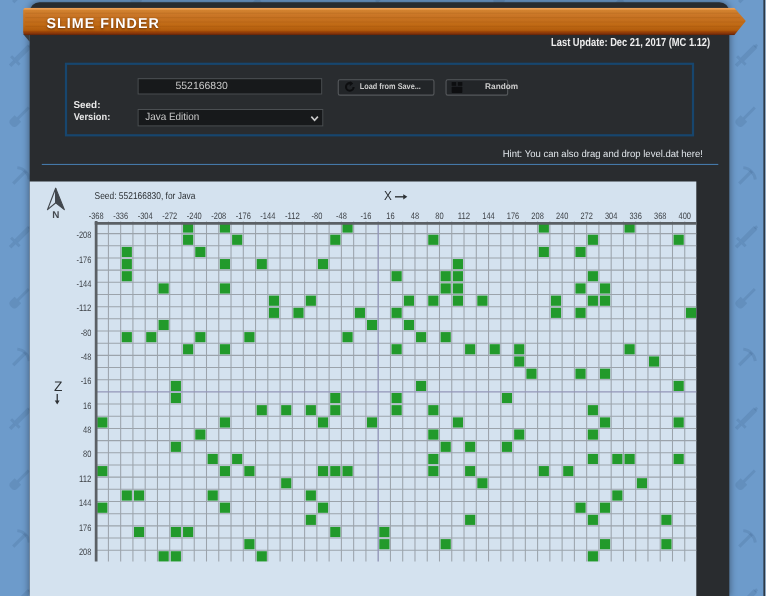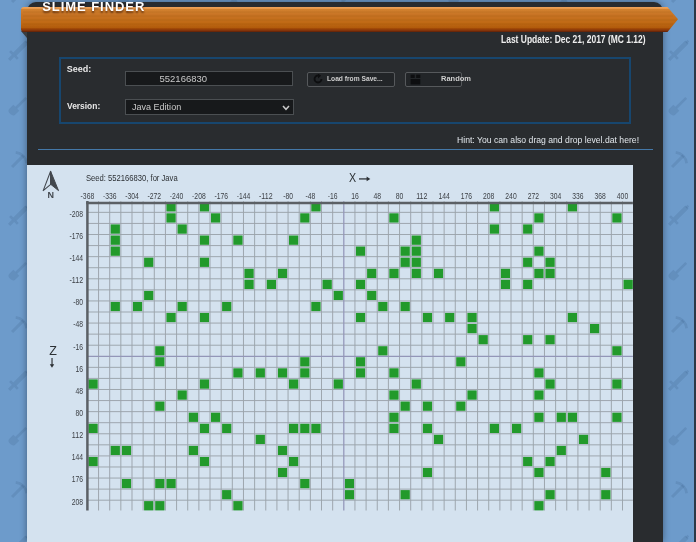--- a/index.html
+++ b/index.html
@@ -1029,24 +1029,24 @@
 </linearGradient>
       </defs>
 <path d="M3,0 H646.5 L657,12.2 L646.5,25 H3 a3,3 0 0 1 -3,-3 V3 a3,3 0 0 1 3,-3 Z" fill="url(#rg)"></path>
 <g stroke="rgba(120,60,10,0.18)" stroke-width="0.7">
 <line x1="2" y1="5" x2="650" y2="5"></line>
         <line x1="2" y1="9" x2="652" y2="9"></line>
 <line x1="2" y1="13" x2="656" y2="13"></line>
         <line x1="2" y1="17" x2="652" y2="17"></line>
       </g>
 </svg>
-    <div style="position:absolute;left:42.2px;top:0;font-size:13px;font-weight:bold;color:#ffffff;line-height:13px;white-space:pre;letter-spacing:0.95px;text-shadow:0 1.5px 2px rgba(40,10,0,0.6);">SLIME FINDER</div>
+    <div style="position:absolute;left:42.2px;top:14px;font-size:13px;font-weight:bold;color:#ffffff;line-height:13px;white-space:pre;letter-spacing:0.95px;text-shadow:0 1.5px 2px rgba(40,10,0,0.6);">SLIME FINDER</div>
     <div style="position:absolute;left:500.6px;top:33.7px;font-size:10.5px;font-weight:bold;color:#efefef;line-height:10.5px;white-space:pre;letter-spacing:normal;transform:scaleX(0.807);transform-origin:0 0;">Last Update: Dec 21, 2017 (MC 1.12)</div>
     <div style="position:absolute;left:59px;top:56.5px;width:571.5px;height:67.5px;border:2px solid #17466e"></div>
-    <div style="position:absolute;left:66.8px;top:65px;font-size:9px;font-weight:bold;color:#e9e9e9;line-height:9px;white-space:pre;letter-spacing:normal;">Seed:</div>
+    <div style="position:absolute;left:66.8px;top:91px;font-size:9px;font-weight:bold;color:#e9e9e9;line-height:9px;white-space:pre;letter-spacing:normal;">Seed:</div>
     <div style="position:absolute;left:66.8px;top:102.0px;font-size:9px;font-weight:bold;color:#e9e9e9;line-height:9px;white-space:pre;letter-spacing:normal;transform:scaleX(0.935);transform-origin:0 0;">Version:</div>
     <div style="position:absolute;left:125.2px;top:71.3px;width:167.8px;height:15.2px;background:#17191b;border:1px solid #4b4f52"></div>
     <div style="position:absolute;left:127.5px;top:74.4px;font-size:9.5px;font-weight:normal;color:#c9c9c9;line-height:9.5px;white-space:pre;letter-spacing:normal;padding-left:32px;">552166830</div>
     <div style="position:absolute;left:124.7px;top:99px;width:169.3px;height:16px;background:#17191b;border:1px solid #4b4f52"></div>
     <div style="position:absolute;left:131.5px;top:102.1px;font-size:9.5px;font-weight:normal;color:#c9c9c9;line-height:9.5px;white-space:pre;letter-spacing:normal;transform:scaleX(0.95);transform-origin:0 0;">Java Edition</div>
     <svg style="position:absolute;left:282px;top:104.5px" width="8" height="6" viewBox="0 0 8 6">
       <path d="M1,1 L4,4.3 L7,1" fill="none" stroke="#c9c9c9" stroke-width="1.5"></path>
     </svg>
     <div style="position:absolute;left:307px;top:71.5px;width:87.8px;height:15.1px;background:#222528;border:1px solid #56595c;border-radius:2px"></div>
     <svg style="position:absolute;left:312.5px;top:74px" width="10" height="10" viewBox="0 0 10 10">

